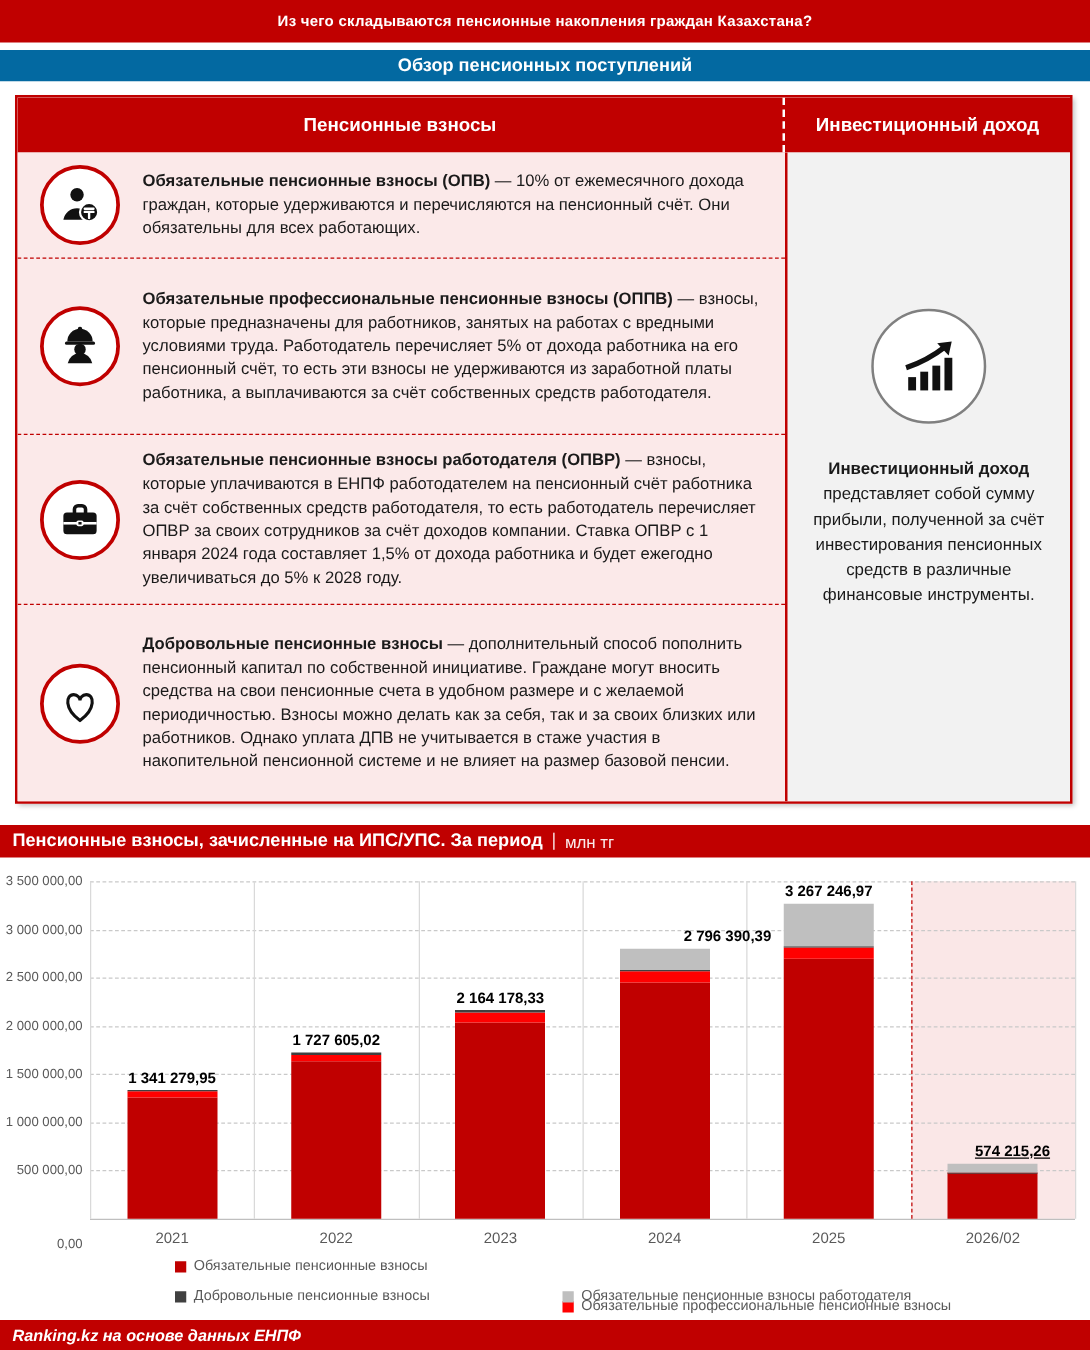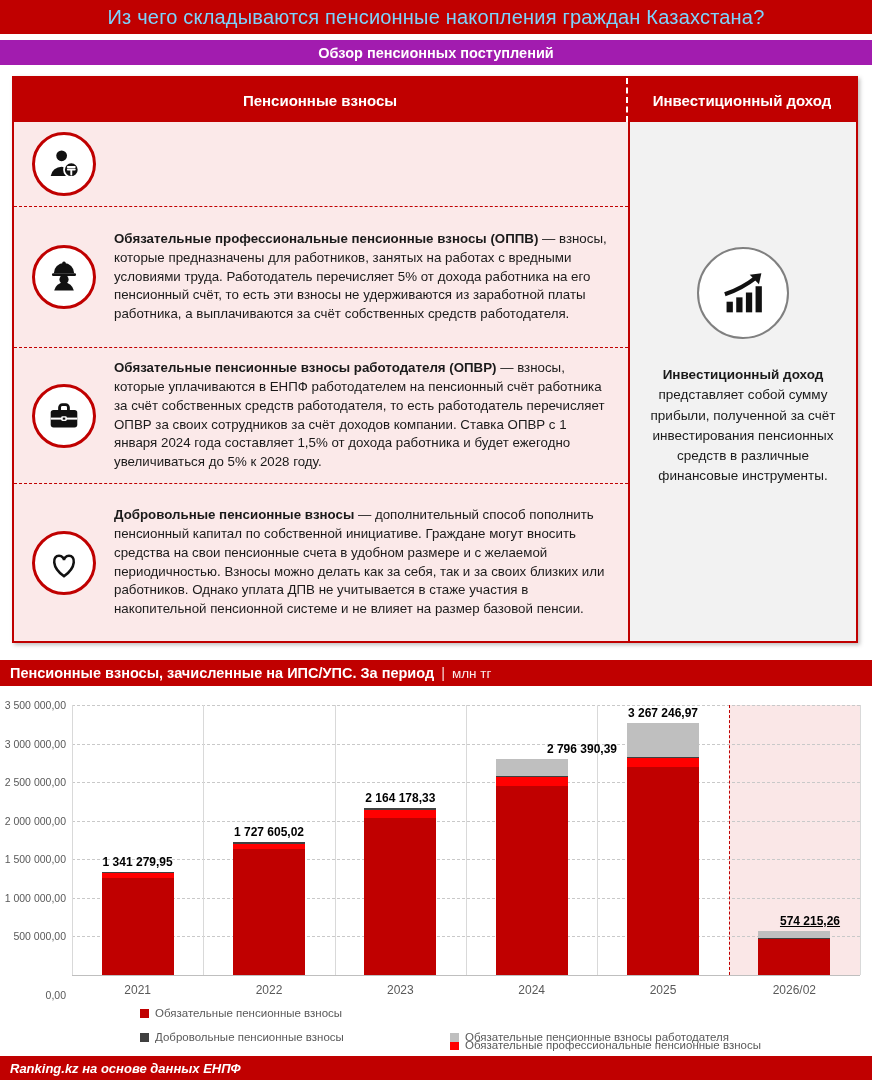--- a/index.html
+++ b/index.html
@@ -4,26 +4,26 @@
 <style>
   * { margin:0; padding:0; box-sizing:border-box; }
   html,body { background:#fff; }
   #page {
     position:relative; width:872px; height:1080px; overflow:hidden;
     font-family:"Liberation Sans", sans-serif; background:#fff;
   }
   
   .main-header {
     position:absolute; top:0; left:0; width:872px; height:34px;
-    background:#C00000; color:#7dd3fc; display:flex; align-items:center; justify-content:center;
-    font-size:20px; font-weight:normal; letter-spacing:.2px;
+    background:#C00000; color:#ffffff; display:flex; align-items:center; justify-content:center;
+    font-size:12px; font-weight:bold; letter-spacing:.2px;
   }
   .sub-header {
     position:absolute; top:40px; left:0; width:872px; height:25px;
-    background:#a21caf; color:#fff; display:flex; align-items:center; justify-content:center;
+    background:#0369a1; color:#fff; display:flex; align-items:center; justify-content:center;
     font-size:14.5px; font-weight:bold;
   }
   
   .card {
     position:absolute; top:76px; left:12px; width:846px; height:567px;
     border:2px solid #C00000; border-radius:0; overflow:hidden; background:#FBE9E9;
     box-shadow:2px 2px 4px rgba(0,0,0,.25);
   }
   .card-header { display:flex; height:44px; background:#C00000; }
   .card-header .ch-left {
@@ -107,20 +107,21 @@
           <div class="icon-cell">
             <div class="circle-icon">
               <svg width="38" height="38" viewBox="0 0 24 24">
                 <circle cx="10.5" cy="6.8" r="3.4" fill="#111"></circle>
                 <path d="M3.6 19.5 a7 7 0 0 1 13.8 0 z" fill="#111"></path>
                 <circle cx="16.6" cy="15.6" r="4.6" fill="#111" stroke="#fff" stroke-width="1.1"></circle>
                 <path d="M14.4 13.9 h4.4 M14.4 15.5 h4.4 M16.6 15.5 v3.1" stroke="#fff" stroke-width="1.2" fill="none" stroke-linecap="round"></path>
               </svg>
             </div>
           </div>
+          <div class="info-text"><b>Обязательные пенсионные взносы (ОПВ)</b><span> — 10% от ежемесячного дохода граждан, которые удерживаются и перечисляются на пенсионный счёт. Они обязательны для всех работающих.</span></div>
         </div>
 
         <div class="info-row r2 sep">
           <div class="icon-cell">
             <div class="circle-icon">
               <svg width="38" height="38" viewBox="0 0 24 24">
                 <path d="M5.6 9.6 a6.4 6.4 0 0 1 12.8 0 z" fill="#111"></path>
                 <rect x="4.4" y="9.6" width="15.2" height="1.7" rx="0.8" fill="#111"></rect>
                 <rect x="10.9" y="2.2" width="2.2" height="3" rx="1" fill="#111"></rect>
                 <circle cx="12" cy="13.6" r="2.9" fill="#111"></circle>

